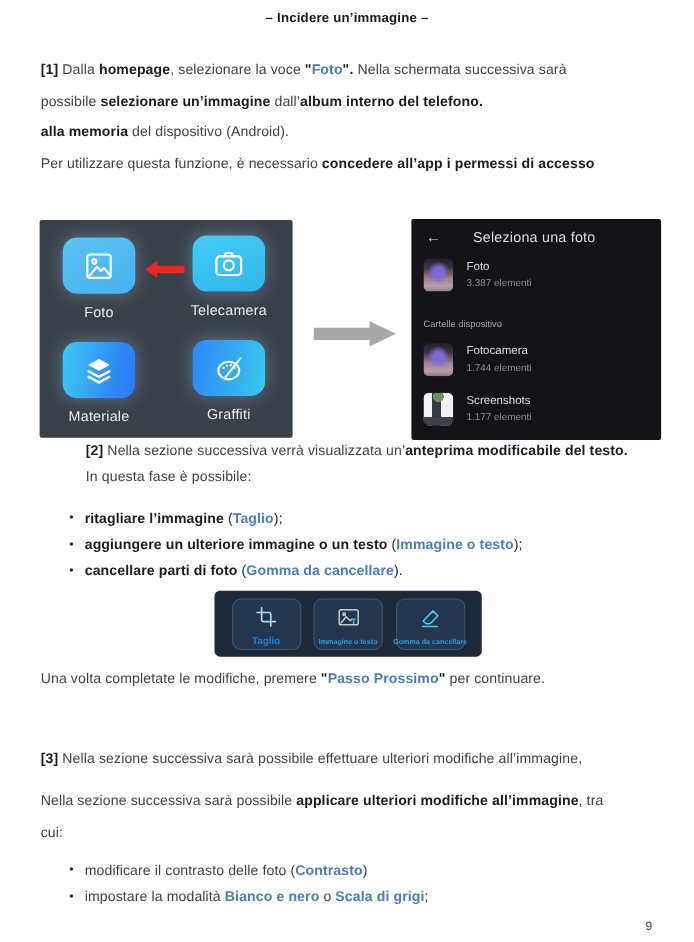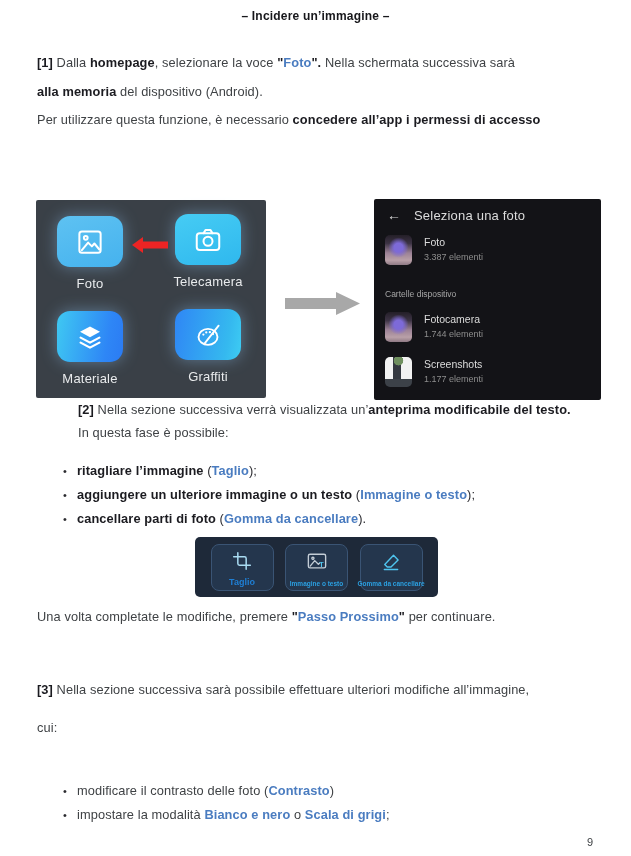--- a/index.html
+++ b/index.html
@@ -52,21 +52,21 @@
 
   
   .gray-arrow { position:absolute; left:285px; top:291px; }
 
   
   .fig-picker {
     position:absolute; left:374px; top:199px; width:227px; height:201px;
     background:#131317; border-radius:2px; color:#d6d6d6;
   }
   .picker-back { position:absolute; left:13px; top:8px; font-size:14px; color:#d9d9d9; }
-  .picker-title { position:absolute; left:40px; top:9px; font-size:13px; font-weight:400; color:#dcdcdc; letter-spacing:.2px; }
+  .picker-title { position:absolute; left:56px; top:9px; font-size:13px; font-weight:400; color:#dcdcdc; letter-spacing:.2px; }
   .prow { position:absolute; left:11px; display:flex; gap:12px; align-items:flex-start; }
   .prow-0 { top:36px; } .prow-1 { top:113px; } .prow-2 { top:158px; }
   .pthumb { width:27px; height:30px; border-radius:5px; flex:0 0 auto; }
   .thumb-photo {
     background:
       radial-gradient(circle at 50% 42%, #7d6ad8 0 20%, rgba(125,106,216,0) 46%),
       linear-gradient(180deg,#241f28 0%,#3c3344 28%,#9c8296 60%,#b9a0a8 84%,#8f7a85 100%);
   }
   .thumb-screenshot {
     background:
@@ -98,20 +98,21 @@
 </style>
 </head>
 <body>
 
 <div class="page">
 
   <h1 class="doc-title">– Incidere un’immagine –</h1>
 
   <div class="para p1">
     <div class="tline"><span class="run-b">[1] </span><span class="run-n">Dalla </span><span class="run-b">homepage</span><span class="run-n">, selezionare la voce </span><span class="run-b">"</span><span class="run-l">Foto</span><span class="run-b">". </span><span class="run-n">Nella schermata successiva sarà</span></div>
+    <div class="tline"><span class="run-n">possibile </span><span class="run-b">selezionare un’immagine</span><span class="run-n"> dall’</span><span class="run-b">album interno del telefono</span><span class="run-b">.</span></div>
     <div class="tline"><span class="run-b">alla memoria</span><span class="run-n"> del dispositivo (Android).</span></div>
     <div class="tline"><span class="run-n">Per utilizzare questa funzione, è necessario </span><span class="run-b">concedere all’app i permessi di accesso</span></div>
   </div>
 
   <div class="fig-home">
     <div class="cell cell-0">
       <div class="tile tile-0">
         <svg width="30" height="30" viewBox="0 0 24 24" fill="none" stroke="#ffffff" stroke-width="1.6" stroke-linecap="round" stroke-linejoin="round">
           <rect x="3.5" y="3.5" width="17" height="17" rx="2"></rect>
           <circle cx="8.6" cy="8.6" r="1.5"></circle>
@@ -246,20 +247,21 @@
   </div>
 
   <div class="para after">
     <div class="tline"><span class="run-n">Una volta completate le modifiche, premere </span><span class="run-b">"</span><span class="run-l">Passo Prossimo</span><span class="run-b">"</span><span class="run-n"> per continuare.</span></div>
   </div>
 
   <div class="para p3a">
     <div class="tline"><span class="run-b">[3] </span><span class="run-n">Nella sezione successiva sarà possibile effettuare ulteriori modifiche all’immagine,</span></div>
   </div>
   <div class="para p3b">
+    <div class="tline"><span class="run-n">Nella sezione successiva sarà possibile </span><span class="run-b">applicare ulteriori modifiche all’immagine</span><span class="run-n">, tra</span></div>
     <div class="tline"><span class="run-n">cui:</span></div>
   </div>
 
   <div class="bullets b3">
     <div class="bullet">
       <span class="dot">•</span>
       <span class="btxt"><span class="run-n">modificare il contrasto delle foto (</span><span class="run-l">Contrasto</span><span class="run-n">)</span></span>
     </div>
     <div class="bullet">
       <span class="dot">•</span>

